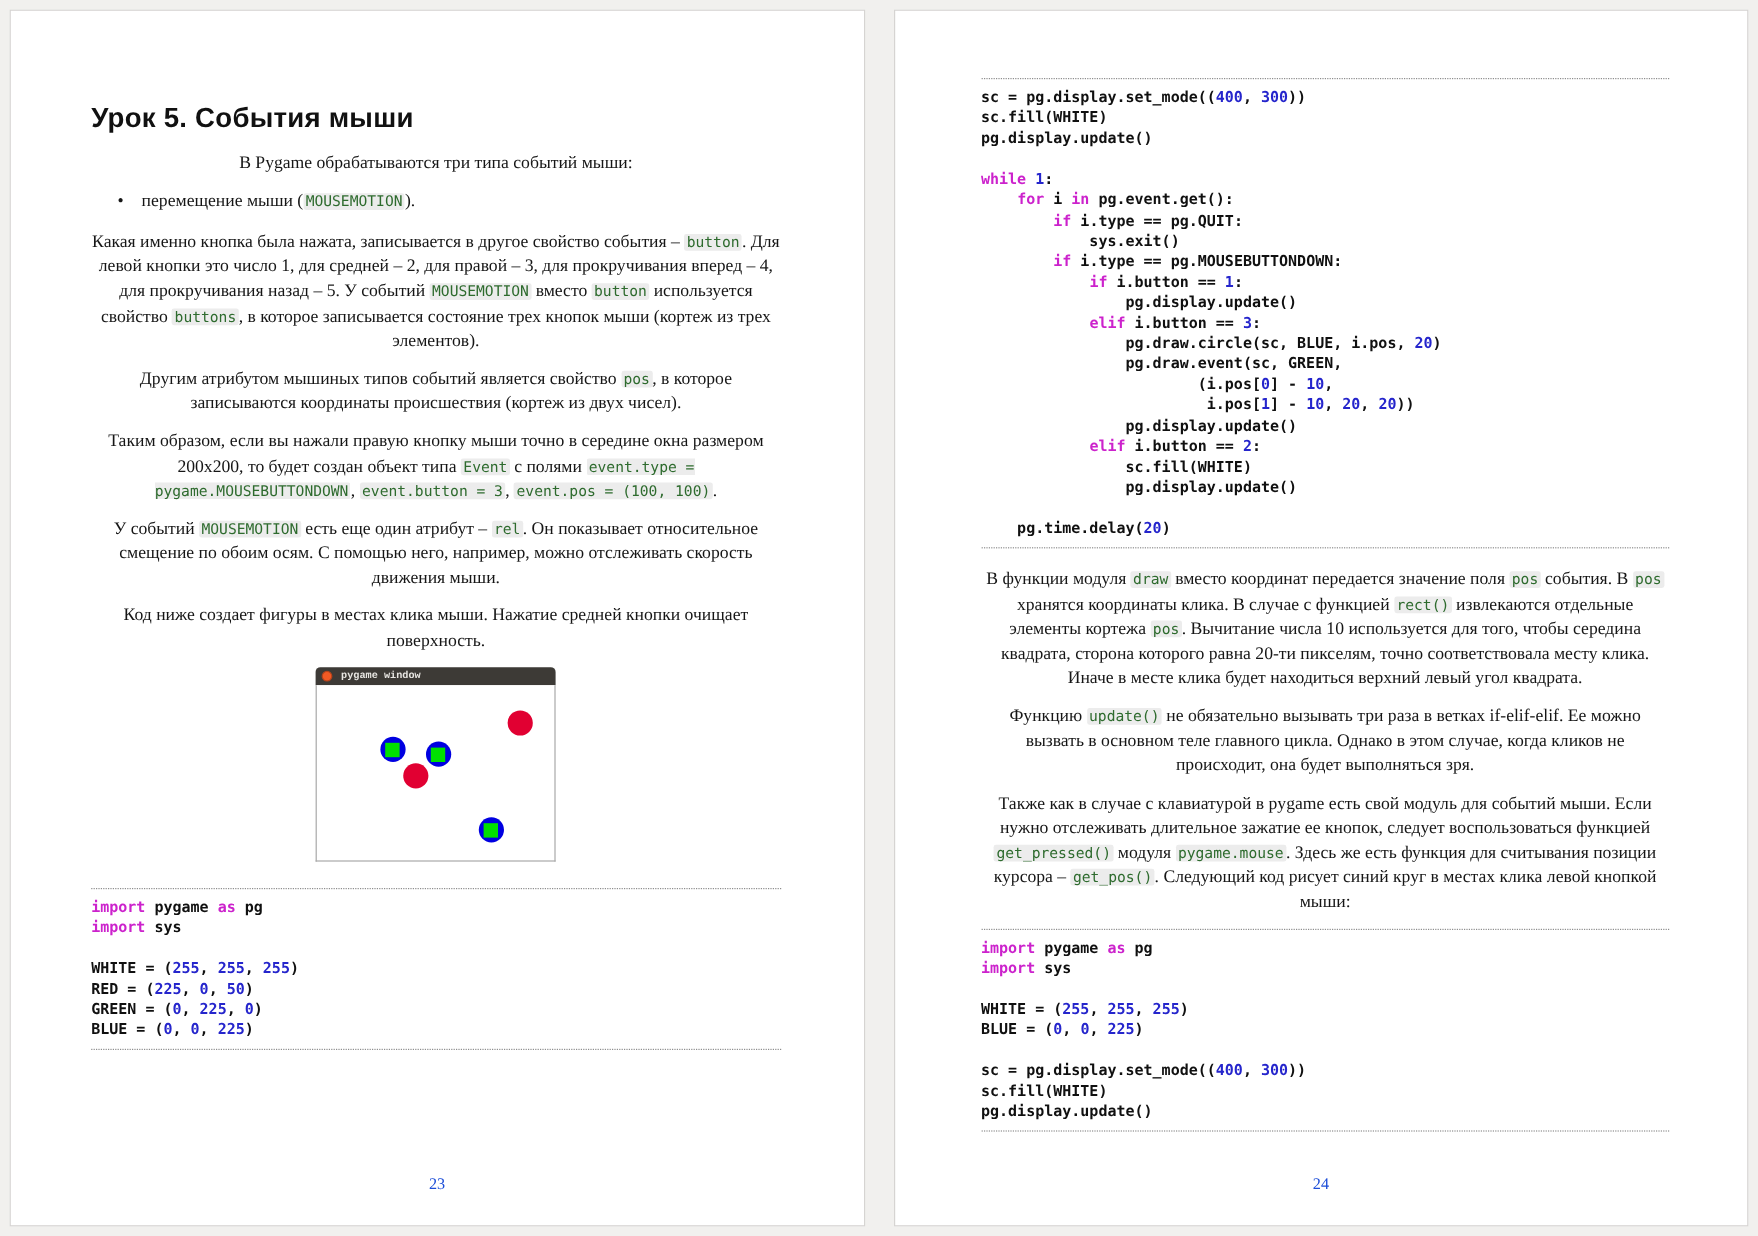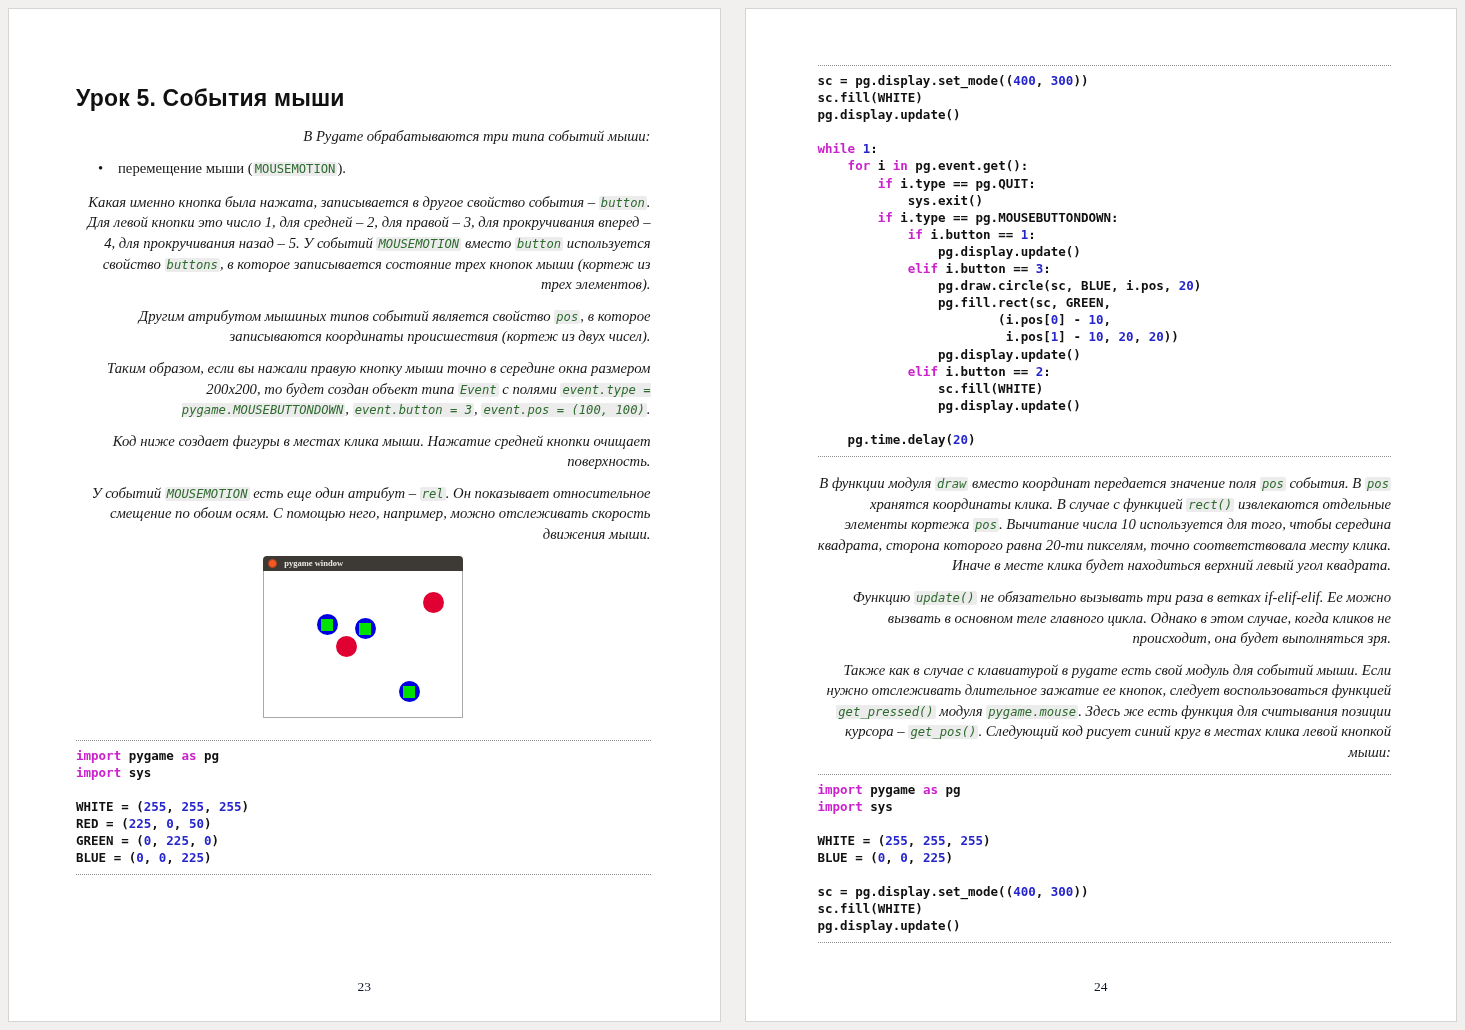--- a/index.html
+++ b/index.html
@@ -23,22 +23,21 @@
 
   h1.title {
     font-family: "Liberation Sans", sans-serif;
     font-size: 23px; font-weight: 700;
     color: #111; margin-bottom: 14px;
     letter-spacing: .2px;
   }
   .para {
     font-size: 14.7px; line-height: 1.4;
     margin-bottom: 11px; color: #161616;
-    text-align: right;
-    font-style: italic;
+    text-align: center;
   }
   ul.bullets { list-style: none; margin: 4px 0 13px 22px; }
   ul.bullets li {
     position: relative; padding-left: 20px;
     margin-bottom: 10px;
     font-size: 14.7px; line-height: 1.45;
   }
   ul.bullets li::before {
     content: "\2022";
     position: absolute; left: 0; top: 0;
@@ -61,21 +60,21 @@
     border-radius: 4px 4px 0 0;
     display: flex; align-items: center; padding: 0 5px;
   }
   .pygwin-close {
     width: 9px; height: 9px; border-radius: 50%;
     background: #f15a24; border: 1px solid #b8431a;
     flex: 0 0 auto;
   }
   .pygwin-title {
     color: #e8e6e2;
-    font-family: Liberation Serif, serif;
+    font-family: Liberation Mono, monospace;
     font-size: 8.5px; font-weight: 700;
     margin-left: 7px; white-space: nowrap;
   }
   .pygwin-body {
     height: 147px; background: #ffffff;
     border: 1px solid #a9a9a9; border-top: none;
     position: relative;
   }
   .shape {
     position: absolute; width: 21px; height: 21px; border-radius: 50%;
@@ -94,42 +93,42 @@
     color: #101010;
     margin-bottom: 16px;
     font-weight: bold;
   }
   .cline { white-space: pre; min-height: 17.1px; }
   .kw  { color: var(--keyword, #cc22cc); }
   .num { color: var(--number,  #2525cc); }
 
   .pageno {
     position: absolute; bottom: 26px; left: 0; right: 0;
-    text-align: center; font-size: 13.5px; color: #0f172a;
+    text-align: center; font-size: 13.5px; color: #1d4ed8;
   }
 </style>
 </head>
 <body>
 
 <div class="spread">
 
   <section class="page">
     <div class="content-left">
       <h1 class="title">Урок 5. События мыши</h1>
       <p class="para">В Pygame обрабатываются три типа событий мыши:</p>
 
       <ul class="bullets">
         <li>перемещение мыши (<span class="icode">MOUSEMOTION</span>).</li>
       </ul>
 
       <p class="para">Какая именно кнопка была нажата, записывается в другое свойство события – <span class="icode">button</span>. Для левой кнопки это число 1, для средней – 2, для правой – 3, для прокручивания вперед – 4, для прокручивания назад – 5. У событий <span class="icode">MOUSEMOTION</span> вместо <span class="icode">button</span> используется свойство <span class="icode">buttons</span>, в которое записывается состояние трех кнопок мыши (кортеж из трех элементов).</p>
       <p class="para">Другим атрибутом мышиных типов событий является свойство <span class="icode">pos</span>, в которое записываются координаты происшествия (кортеж из двух чисел).</p>
       <p class="para">Таким образом, если вы нажали правую кнопку мыши точно в середине окна размером 200x200, то будет создан объект типа <span class="icode">Event</span> с полями <span class="icode">event.type = pygame.MOUSEBUTTONDOWN</span>, <span class="icode">event.button = 3</span>, <span class="icode">event.pos = (100, 100)</span>.</p>
+      <p class="para">У событий <span class="icode">MOUSEMOTION</span> есть еще один атрибут – <span class="icode">rel</span>. Он показывает относительное смещение по обоим осям. С помощью него, например, можно отслеживать скорость движения мыши.</p>
       <p class="para">Код ниже создает фигуры в местах клика мыши. Нажатие средней кнопки очищает поверхность.</p>
-      <p class="para">У событий <span class="icode">MOUSEMOTION</span> есть еще один атрибут – <span class="icode">rel</span>. Он показывает относительное смещение по обоим осям. С помощью него, например, можно отслеживать скорость движения мыши.</p>
 
       <figure class="figure">
         <div class="pygwin">
           <div class="pygwin-titlebar">
             <span class="pygwin-close"></span>
             <span class="pygwin-title">pygame window</span>
           </div>
           <div class="pygwin-body">
               <div class="shape shape-red" style="left: 158.5px; top: 21.5px;"></div>
               <div class="shape shape-blue" style="left: 52.5px; top: 43.5px;">
@@ -168,21 +167,21 @@
           <div class="cline"> </div>
           <div class="cline"><span class="kw">while</span><span> </span><span class="num">1</span><span>:</span></div>
           <div class="cline"><span>    </span><span class="kw">for</span><span> i </span><span class="kw">in</span><span> pg.event.get():</span></div>
           <div class="cline"><span>        </span><span class="kw">if</span><span> i.type == pg.QUIT:</span></div>
           <div class="cline"><span>            sys.exit()</span></div>
           <div class="cline"><span>        </span><span class="kw">if</span><span> i.type == pg.MOUSEBUTTONDOWN:</span></div>
           <div class="cline"><span>            </span><span class="kw">if</span><span> i.button == </span><span class="num">1</span><span>:</span></div>
           <div class="cline"><span>                pg.display.update()</span></div>
           <div class="cline"><span>            </span><span class="kw">elif</span><span> i.button == </span><span class="num">3</span><span>:</span></div>
           <div class="cline"><span>                pg.draw.circle(sc, BLUE, i.pos, </span><span class="num">20</span><span>)</span></div>
-          <div class="cline"><span>                pg.fill.rect(sc, GREEN,</span></div>
+          <div class="cline"><span>                pg.draw.event(sc, GREEN,</span></div>
           <div class="cline"><span>                        (i.pos[</span><span class="num">0</span><span>] - </span><span class="num">10</span><span>,</span></div>
           <div class="cline"><span>                         i.pos[</span><span class="num">1</span><span>] - </span><span class="num">10</span><span>, </span><span class="num">20</span><span>, </span><span class="num">20</span><span>))</span></div>
           <div class="cline"><span>                pg.display.update()</span></div>
           <div class="cline"><span>            </span><span class="kw">elif</span><span> i.button == </span><span class="num">2</span><span>:</span></div>
           <div class="cline"><span>                sc.fill(WHITE)</span></div>
           <div class="cline"><span>                pg.display.update()</span></div>
           <div class="cline"> </div>
           <div class="cline"><span>    pg.time.delay(</span><span class="num">20</span><span>)</span></div>
         </div>
 

